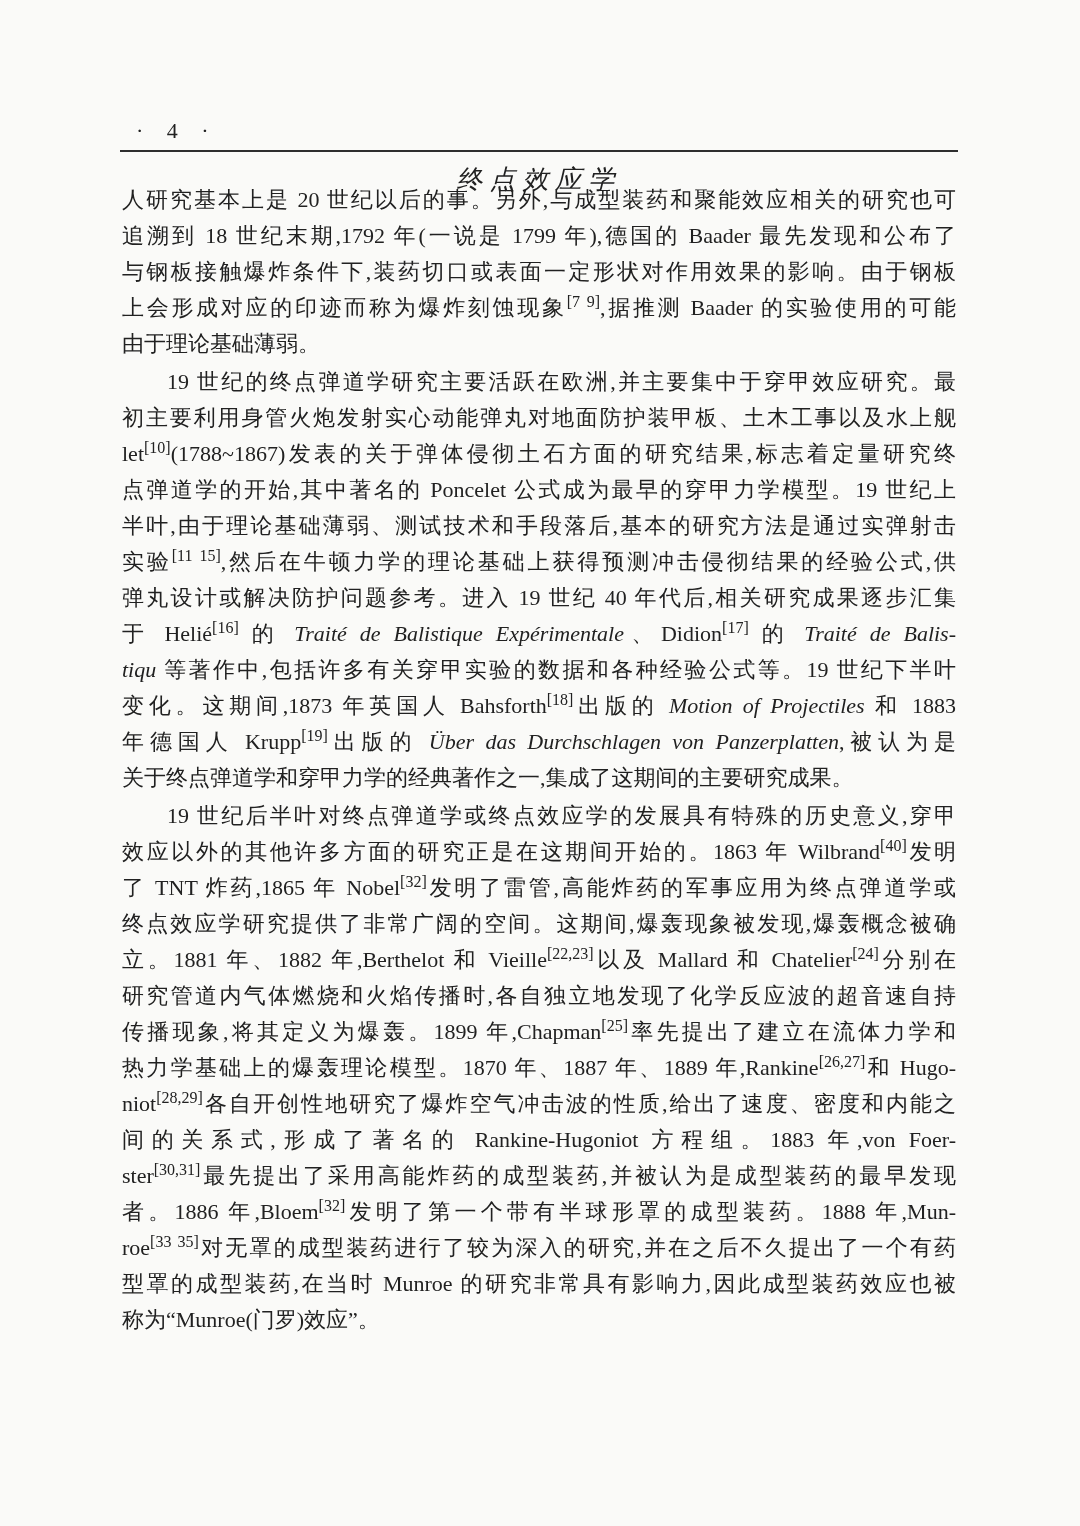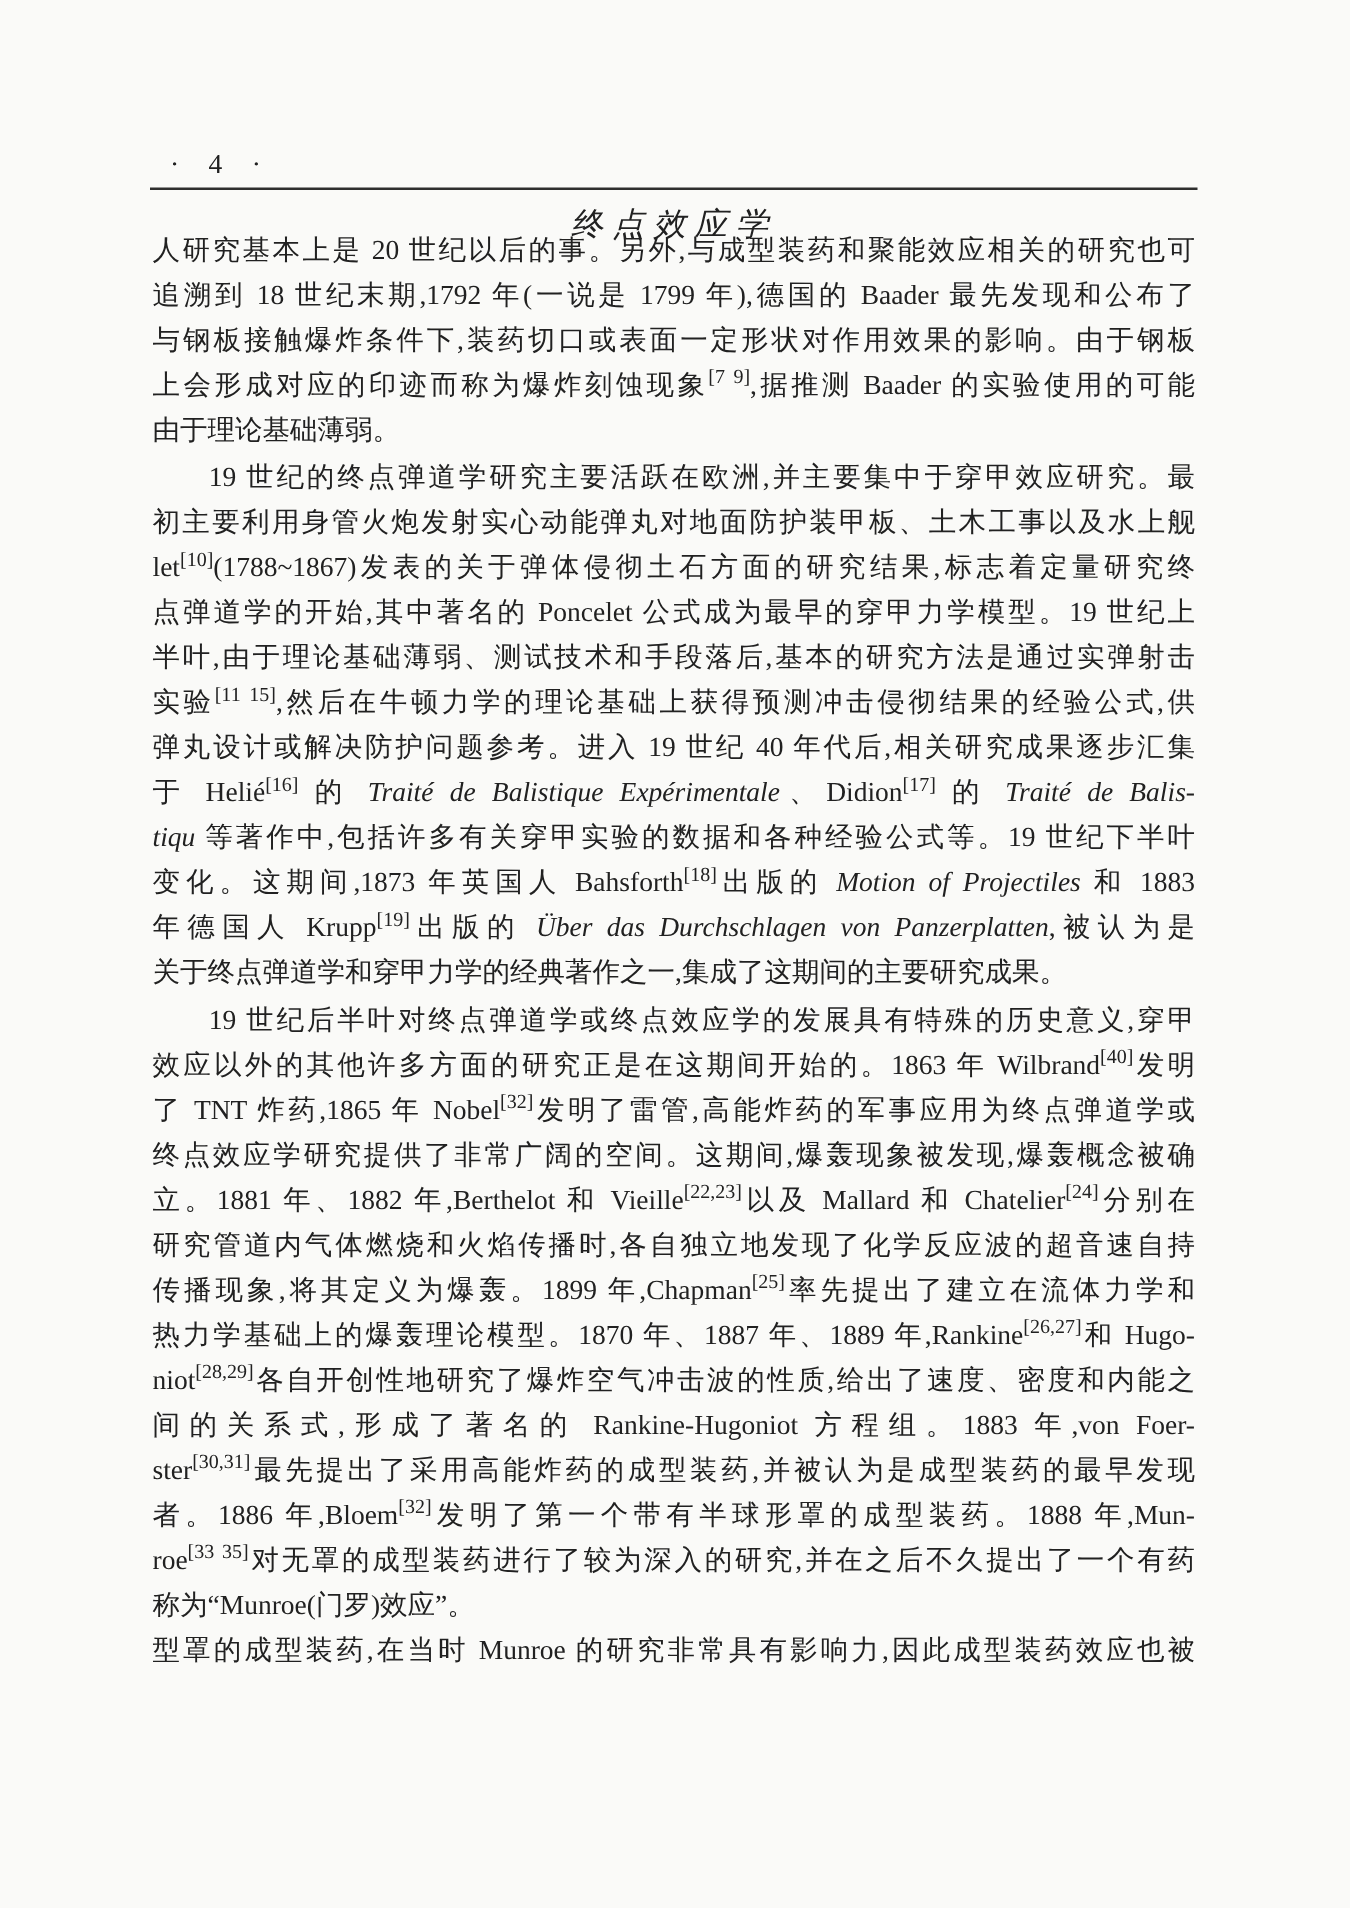--- a/index.html
+++ b/index.html
@@ -97,17 +97,17 @@
         <div class="line"><span>终点效应学研究提供了非常广阔的空间。这期间,爆轰现象被发现,爆轰概念被确</span></div>
         <div class="line"><span>立。1881 年、1882 年,Berthelot 和 Vieille</span><sup>[22,23]</sup><span>以及 Mallard 和 Chatelier</span><sup>[24]</sup><span>分别在</span></div>
         <div class="line"><span>研究管道内气体燃烧和火焰传播时,各自独立地发现了化学反应波的超音速自持</span></div>
         <div class="line"><span>传播现象,将其定义为爆轰。1899 年,Chapman</span><sup>[25]</sup><span>率先提出了建立在流体力学和</span></div>
         <div class="line"><span>热力学基础上的爆轰理论模型。1870 年、1887 年、1889 年,Rankine</span><sup>[26,27]</sup><span>和 Hugo-</span></div>
         <div class="line"><span>niot</span><sup>[28,29]</sup><span>各自开创性地研究了爆炸空气冲击波的性质,给出了速度、密度和内能之</span></div>
         <div class="line"><span>间的关系式,形成了著名的 Rankine-Hugoniot 方程组。1883 年,von Foer-</span></div>
         <div class="line"><span>ster</span><sup>[30,31]</sup><span>最先提出了采用高能炸药的成型装药,并被认为是成型装药的最早发现</span></div>
         <div class="line"><span>者。1886 年,Bloem</span><sup>[32]</sup><span>发明了第一个带有半球形罩的成型装药。1888 年,Mun-</span></div>
         <div class="line"><span>roe</span><sup>[33 35]</sup><span>对无罩的成型装药进行了较为深入的研究,并在之后不久提出了一个有药</span></div>
+        <div class="line"><span>型罩的成型装药,在当时 Munroe 的研究非常具有影响力,因此成型装药效应也被</span></div>
         <div class="line end"><span>称为“Munroe(门罗)效应”。</span></div>
-        <div class="line"><span>型罩的成型装药,在当时 Munroe 的研究非常具有影响力,因此成型装药效应也被</span></div>
       </div>
     </div>
 </div>
 
 </body></html>

